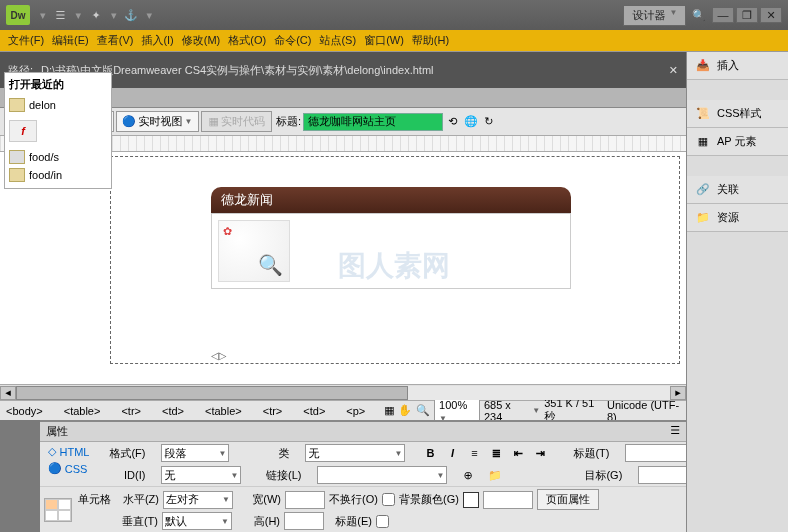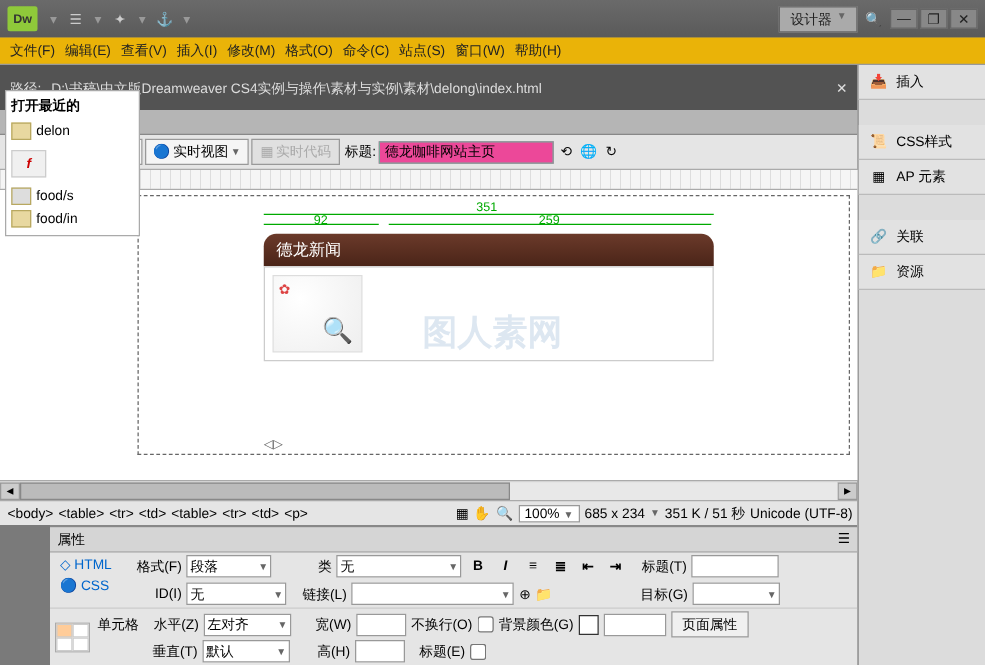--- a/index.html
+++ b/index.html
@@ -24,48 +24,48 @@
 .tab-item { background: #e8e8e8; padding: 2px 8px; border: 1px solid #999; font-size: 10px; }
 .left-side { position: absolute; left: 4px; top: 72px; width: 108px; background: #fff; border: 1px solid #aaa; padding: 4px; z-index: 1; }
 .left-side-title { font-weight: bold; margin-bottom: 4px; }
 .file-item { display: flex; align-items: center; gap: 4px; padding: 2px 0; }
 .file-icon { width: 16px; height: 14px; background: #e8d8a0; border: 1px solid #b8a860; }
 .flash-icon { width: 28px; height: 22px; background: #f0f0f0; border: 1px solid #ccc; display: flex; align-items: center; justify-content: center; color: #c00; font-weight: bold; font-style: italic; margin: 6px 0; }
 .view-toolbar { height: 28px; background: #e5e5e5; display: flex; align-items: center; padding: 0 4px; gap: 2px; border-bottom: 1px solid #aaa; }
 .vt-btn { padding: 2px 6px; border: 1px solid #999; background: #f5f5f5; cursor: pointer; display: flex; align-items: center; gap: 2px; font-size: 10px; }
 .vt-btn.disabled { color: #aaa; background: #e0e0e0; }
 .title-label { margin-left: 2px; }
-.title-input { width: 140px; height: 18px; border: 1px solid #7a9; padding: 0 4px; background: #ec4899; }
+.title-input { width: 140px; height: 18px; border: 1px solid #7a9; padding: 0 4px; background: #22c55e; }
 .vt-icon { width: 16px; height: 16px; display: inline-flex; align-items: center; justify-content: center; cursor: pointer; }
 .design-view { flex: 1; background: #fff; position: relative; overflow: hidden; }
 .ruler-h { height: 16px; background: repeating-linear-gradient(90deg,#ddd,#ddd 1px,#f5f5f5 1px,#f5f5f5 8px); border-bottom: 1px solid #aaa; }
 .canvas-area { position: absolute; left: 110px; top: 20px; right: 6px; bottom: 20px; border: 1px dashed #666; }
 .measure-bar { position: absolute; top: 4px; left: 100px; width: 360px; height: 20px; }
 .measure-line { border-top: 1px solid #0a0; position: absolute; top: 10px; }
 .measure-text { position: absolute; color: #0a0; font-size: 10px; top: 0; }
 .news-block { position: absolute; top: 30px; left: 100px; width: 360px; }
 .news-header { background: linear-gradient(#6b3a2a,#4a2418); color: #fff; padding: 4px 10px; font-size: 13px; border-radius: 10px 10px 0 0; }
 .news-body { border: 1px solid #ccc; padding: 6px; display: flex; gap: 6px; background: #fff; }
 .news-img { width: 72px; height: 62px; background: radial-gradient(circle at 30% 30%,#fff,#eee); border: 1px solid #ddd; position: relative; }
 .news-img::after { content: "🔍"; position: absolute; right: 6px; bottom: 4px; font-size: 20px; }
 .news-img::before { content: "✿"; position: absolute; left: 4px; top: 4px; color: #d44; }
 .news-text { flex: 1; font-size: 12px; line-height: 1.5; color: #333; }
 .news-title { font-size: 14px; margin-bottom: 2px; }
 .markers { position: absolute; bottom: 2px; left: 100px; font-size: 10px; color: #666; }
 .h-scroll { height: 16px; background: #e0e0e0; border-top: 1px solid #aaa; display: flex; align-items: center; }
 .scroll-arrow { width: 16px; height: 14px; background: #ccc; border: 1px solid #999; display: flex; align-items: center; justify-content: center; cursor: pointer; }
 .scroll-track { flex: 1; height: 14px; background: #e8e8e8; position: relative; }
 .scroll-thumb { position: absolute; left: 0; width: 60%; height: 100%; background: #bbb; border: 1px solid #888; }
-.tag-selector { height: 20px; background: #e5e5e5; border-top: 1px solid #aaa; display: flex; align-items: center; padding: 0 4px; font-size: 10px; gap: 0; }
+.tag-selector { height: 20px; background: #e5e5e5; border-top: 1px solid #aaa; display: flex; align-items: center; padding: 0 4px; font-size: 10px; gap: 17px; }
 .tag { padding: 1px 2px; cursor: pointer; }
 .tag-right { margin-left: auto; display: flex; align-items: center; gap: 4px; }
 .zoom-box { border: 1px solid #999; padding: 0 4px; background: #fff; }
 .props-panel { background: #e5e5e5; border-top: 2px solid #888; margin-left: 40px; }
 .props-title { padding: 2px 6px; background: #d5d5d5; border-bottom: 1px solid #aaa; display: flex; justify-content: space-between; }
-.props-row { display: flex; align-items: center; padding: 2px 4px; gap: 4px; }
+.props-row { display: flex; align-items: center; padding: 2px 4px; gap: 16px; }
 .props-mode { display: flex; flex-direction: column; padding: 2px 4px; gap: 2px; }
 .mode-btn { display: flex; align-items: center; gap: 3px; padding: 1px 4px; cursor: pointer; }
 .mode-html { color: #06c; }
 .mode-css { color: #06c; }
 .prop-label { min-width: 44px; text-align: right; }
 .prop-input { border: 1px solid #999; background: #fff; height: 18px; padding: 0 4px; }
 .prop-select { border: 1px solid #999; background: #fff; height: 18px; padding: 0 2px; display: flex; align-items: center; gap: 2px; min-width: 60px; }
 .con { display: flex; align-items: center; gap: 4px; }
 .fmt-btn { width: 18px; height: 16px; border: 1px solid transparent; display: flex; align-items: center; justify-content: center; cursor: pointer; font-weight: bold; }
 .cell-row { display: flex; align-items: center; padding: 2px 4px; gap: 6px; border-top: 1px solid #ccc; }
@@ -164,28 +164,20 @@
       <span class="title-label">标题:</span>
       <input class="title-input" value="德龙咖啡网站主页" style="">
       <span class="vt-icon">⟲</span>
       <span class="vt-icon">🌐</span>
       <span class="vt-icon">↻</span>
     </div>
 
     <div class="design-view">
       <div class="ruler-h"></div>
       <div class="canvas-area">
-        <div class="measure-bar">
-          <div class="measure-line" style="left:0;width:360px"></div>
-          <div class="measure-text" style="left:170px">351</div>
-          <div class="measure-line" style="left:0;width:92px;top:18px"></div>
-          <div class="measure-text" style="left:40px;top:10px">92</div>
-          <div class="measure-line" style="left:100px;width:258px;top:18px"></div>
-          <div class="measure-text" style="left:220px;top:10px">259</div>
-        </div>
         <div class="news-block">
           <div class="news-header">德龙新闻</div>
           <div class="news-body">
             <div class="news-img"></div>
           </div>
         </div>
         <div class="markers">◁▷</div>
       </div>
     </div>
 

